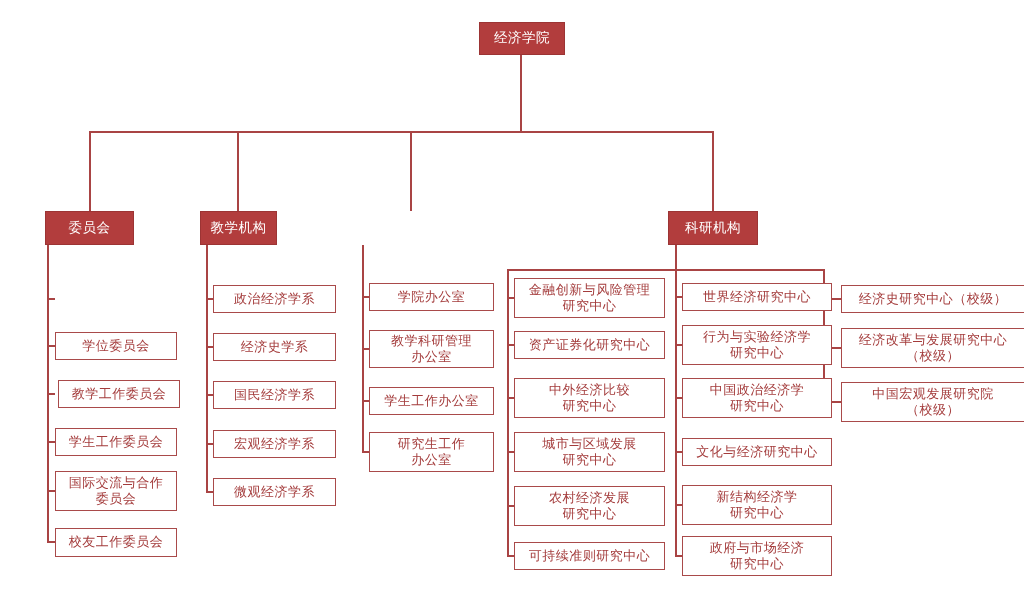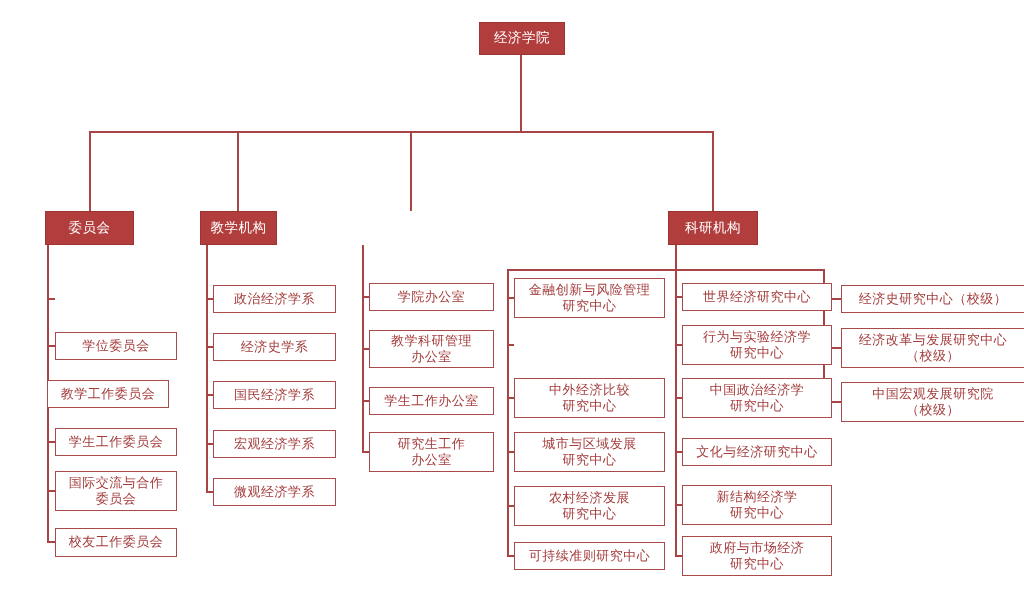--- a/index.html
+++ b/index.html
@@ -82,41 +82,42 @@
   <div class="line h" style="left:799px;top:347px;width:18px"></div>
   <div class="line h" style="left:799px;top:401px;width:18px"></div>
 
   <div class="node filled" style="left:455px;top:22px;width:86px;height:33px">经济学院</div>
 
   <div class="node filled" style="left:21px;top:211px;width:89px;height:34px">委员会</div>
   <div class="node filled" style="left:176px;top:211px;width:77px;height:34px">教学机构</div>
   <div class="node filled" style="left:644px;top:211px;width:90px;height:34px">科研机构</div>
 
   <div class="node outlined" style="left:31px;top:332px;width:122px;height:28px">学位委员会</div>
-  <div class="node outlined" style="left:23px;top:380px;width:122px;height:28px">教学工作委员会</div>
+  <div class="node outlined" style="left:34px;top:380px;width:122px;height:28px">教学工作委员会</div>
   <div class="node outlined" style="left:31px;top:428px;width:122px;height:28px">学生工作委员会</div>
   <div class="node outlined" style="left:31px;top:471px;width:122px;height:40px">国际交流与合作
 委员会</div>
   <div class="node outlined" style="left:31px;top:528px;width:122px;height:29px">校友工作委员会</div>
 
   <div class="node outlined" style="left:189px;top:285px;width:123px;height:28px">政治经济学系</div>
   <div class="node outlined" style="left:189px;top:333px;width:123px;height:28px">经济史学系</div>
   <div class="node outlined" style="left:189px;top:381px;width:123px;height:28px">国民经济学系</div>
   <div class="node outlined" style="left:189px;top:430px;width:123px;height:28px">宏观经济学系</div>
   <div class="node outlined" style="left:189px;top:478px;width:123px;height:28px">微观经济学系</div>
 
   <div class="node outlined" style="left:345px;top:283px;width:125px;height:28px">学院办公室</div>
   <div class="node outlined" style="left:345px;top:330px;width:125px;height:38px">教学科研管理
 办公室</div>
   <div class="node outlined" style="left:345px;top:387px;width:125px;height:28px">学生工作办公室</div>
   <div class="node outlined" style="left:345px;top:432px;width:125px;height:40px">研究生工作
 办公室</div>
 
   <div class="node outlined" style="left:490px;top:278px;width:151px;height:40px">金融创新与风险管理
 研究中心</div>
+  <div class="node outlined" style="left:490px;top:331px;width:151px;height:28px">资产证券化研究中心</div>
   <div class="node outlined" style="left:490px;top:378px;width:151px;height:40px">中外经济比较
 研究中心</div>
   <div class="node outlined" style="left:490px;top:432px;width:151px;height:40px">城市与区域发展
 研究中心</div>
   <div class="node outlined" style="left:490px;top:486px;width:151px;height:40px">农村经济发展
 研究中心</div>
   <div class="node outlined" style="left:490px;top:542px;width:151px;height:28px">可持续准则研究中心</div>
 
   <div class="node outlined" style="left:658px;top:283px;width:150px;height:28px">世界经济研究中心</div>
   <div class="node outlined" style="left:658px;top:325px;width:150px;height:40px">行为与实验经济学

